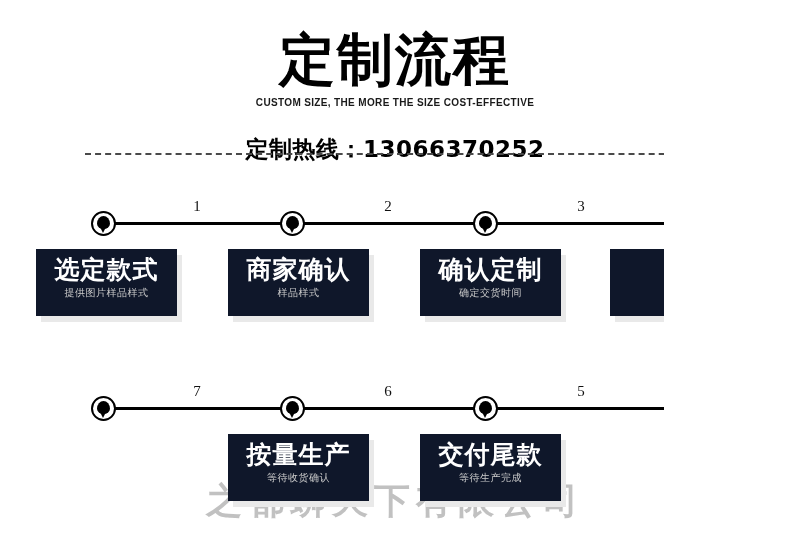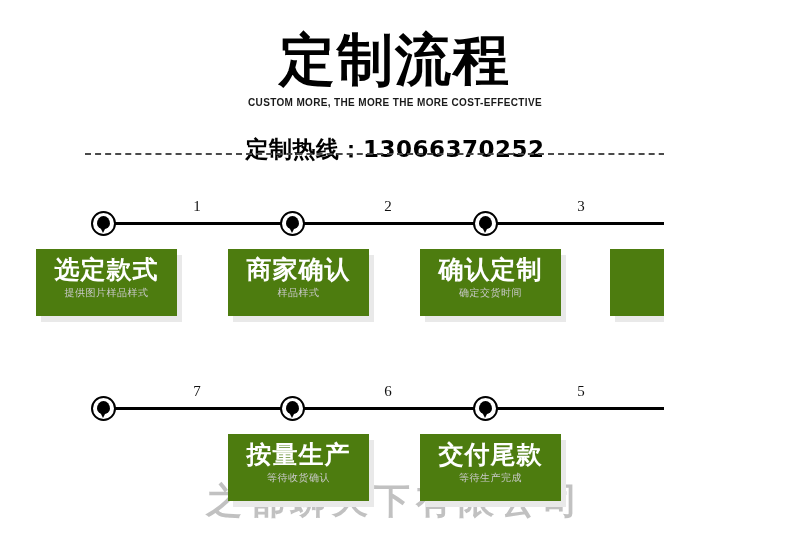--- a/index.html
+++ b/index.html
@@ -129,21 +129,21 @@
     color: #111111;
     font-family: "Liberation Serif", "DejaVu Serif", serif;
   }
 
   
   .card {
     position: absolute;
     top: 44px;
     width: 141px;
     height: 67px;
-    background: #4d7c0f;
+    background: #0f172a;
     box-shadow: 5px 6px 0 0 #e9e9e9;
     text-align: center;
     box-sizing: border-box;
     overflow: hidden;
   }
   .card .card-title {
     display: block;
     padding-top: 6px;
     font-size: 25px;
     line-height: 1.18;
@@ -199,21 +199,21 @@
   }
   .cards-layer { position: relative; z-index: 2; }
 </style>
 </head>
 <body>
 
 <div id="page">
 
   <div class="header-block">
     <h1 class="main-title">定制流程</h1>
-    <p class="sub-title">CUSTOM MORE, THE MORE THE MORE COST-EFFECTIVE</p>
+    <p class="sub-title">CUSTOM SIZE, THE MORE THE SIZE COST-EFFECTIVE</p>
     <p class="hotline">定制热线：13066370252</p>
   </div>
 
   <div class="divider"></div>
 
   <div class="watermark">之都蛳天下有限公司</div>
 
   <div class="vconnector"></div>
   <div class="vnum">4</div>
 

